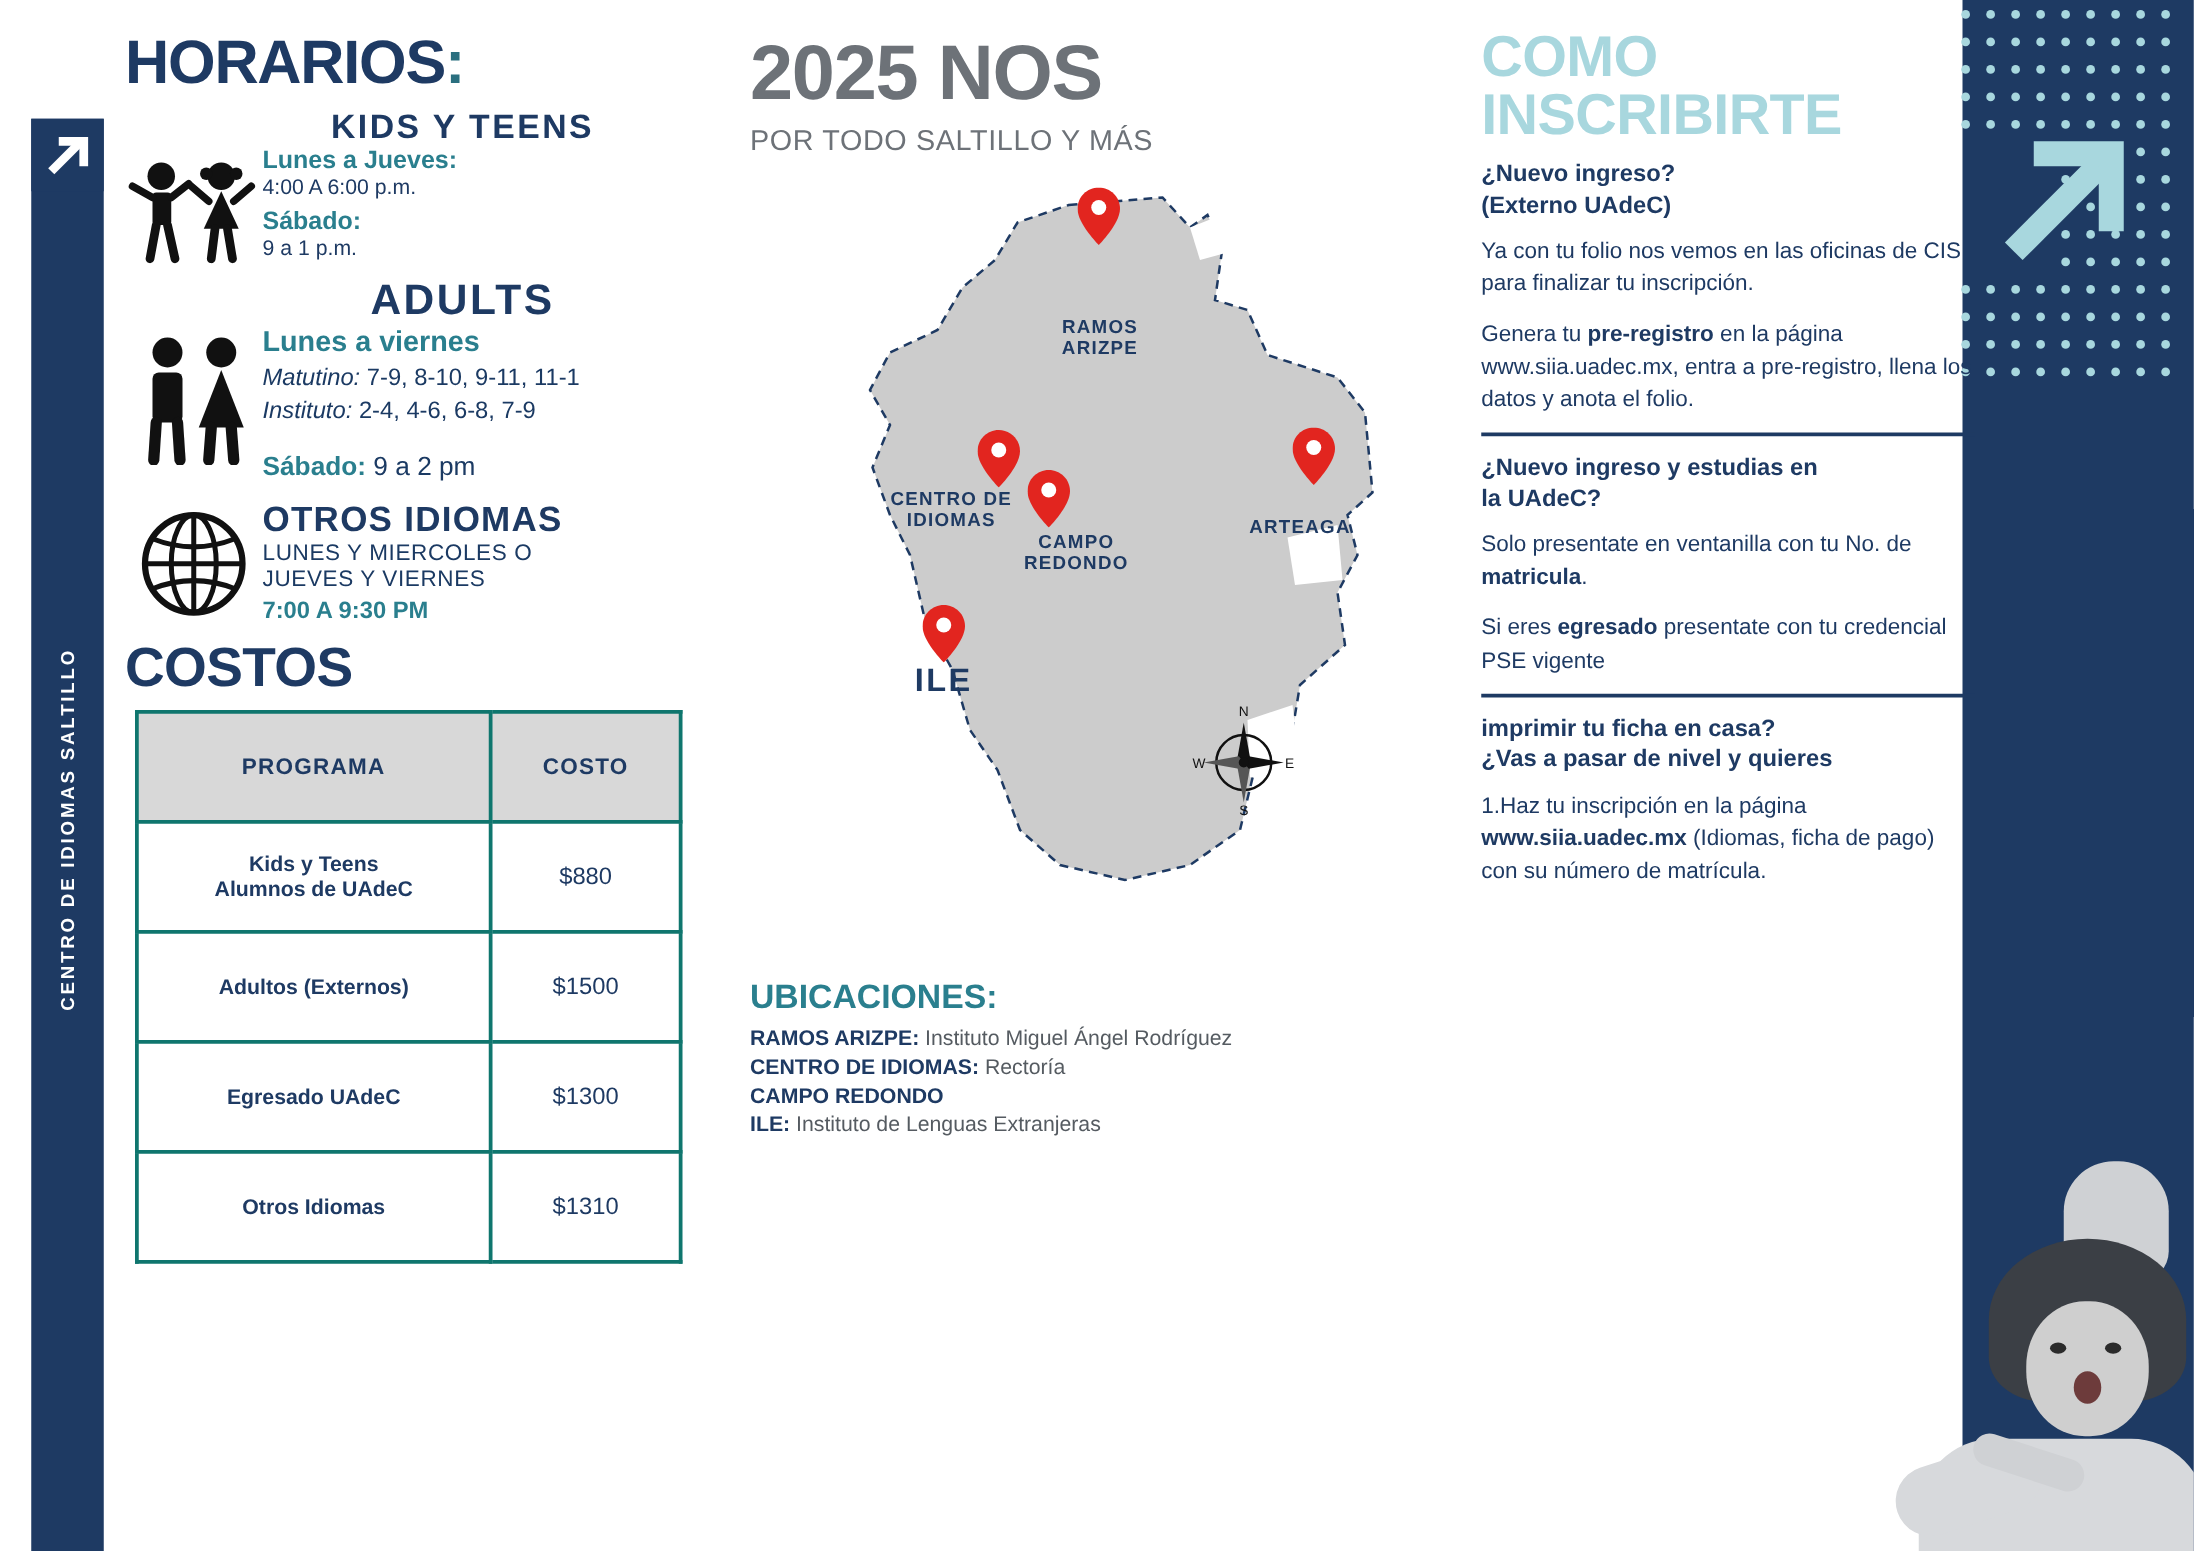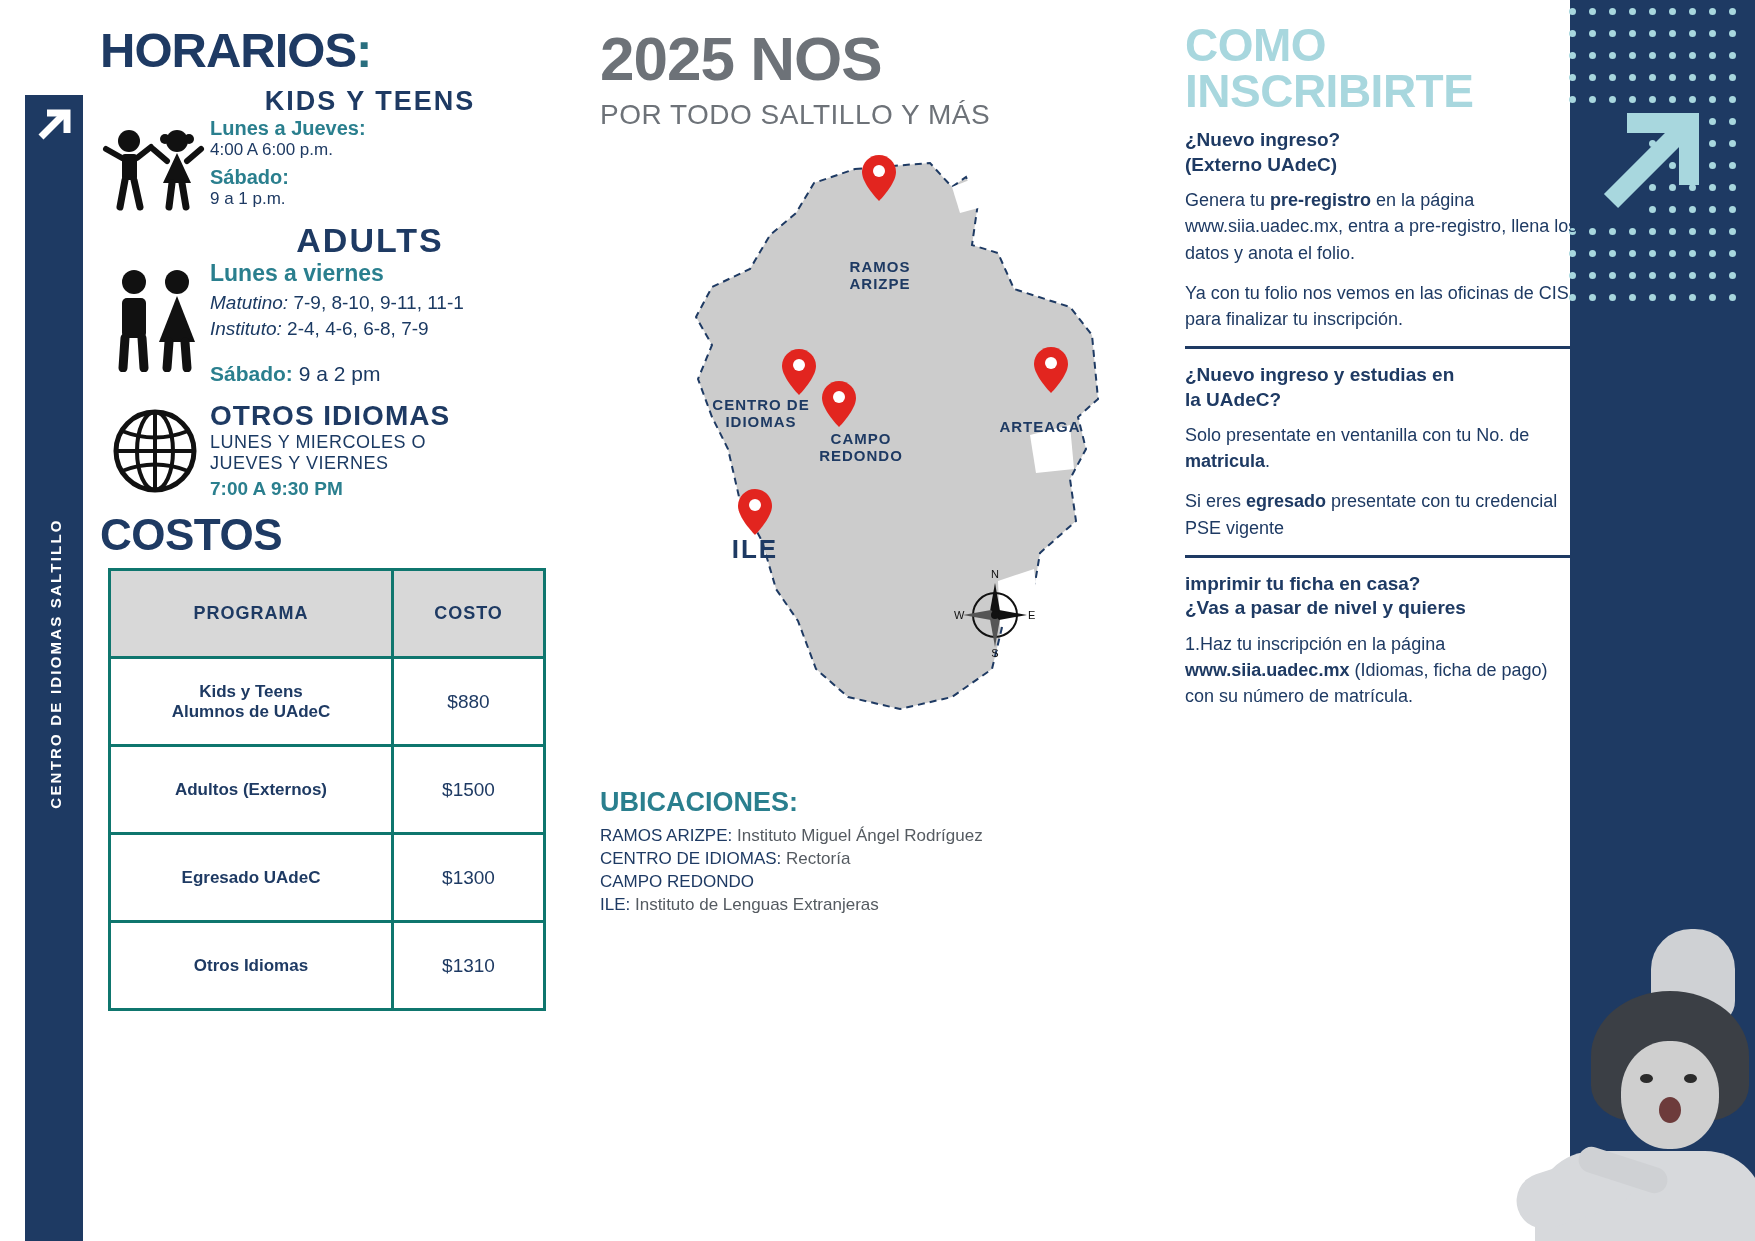--- a/index.html
+++ b/index.html
@@ -124,31 +124,31 @@
 
   
   .col2 { position:absolute; left:600px; top:30px; width:550px; }
   .t-2025 {
     font-size:62px; font-weight:bold; color:#6d7278; letter-spacing:-1px; line-height:0.95; margin:0;
   }
   .t-exp {
     font-size:54px; font-weight:bold; color:#a8d7de; letter-spacing:-1px; line-height:1; margin:4px 0 0 0;
   }
   .t-sub {
-    font-size:28px; color:#6d7278; margin:10px 0 0 0; letter-spacing:0.5px;
+    font-size:23px; color:#6d7278; margin:10px 0 0 0; letter-spacing:0.5px;
   }
   .map-wrap { position:relative; width:560px; height:640px; margin-top:18px; }
   .map-label {
     position:absolute; font-size:15px; font-weight:bold; color:#1e3a63;
     letter-spacing:1px; text-align:center; line-height:1.12;
   }
   .pin { position:absolute; width:34px; height:46px; }
   .ubic-title { font-size:27px; font-weight:bold; color:#2a7f8e; margin:4px 0 8px 0; }
   .ubic-line { font-size:17px; color:#1e3a63; margin-bottom:3px; }
-  .ubic-line b { font-weight:normal; }
+  .ubic-line b { font-weight:bold; }
   .ubic-line span { color:#555b61; }
 
   
   .col3 { position:absolute; left:1185px; top:22px; width:395px; }
   .como {
     font-size:46px; font-weight:bold; color:#a8d7de; line-height:1.0; letter-spacing:-0.5px; margin:0;
   }
   .q { font-size:19px; font-weight:bold; color:#1e3a63; line-height:1.3; margin:14px 0 10px 0; }
   .p { font-size:18px; color:#1e3a63; line-height:1.45; margin:0 0 14px 0; }
   .p b { font-weight:bold; }
@@ -501,24 +501,24 @@
 </div>
 
 <div class="col3">
   <div class="como">COMO</div>
   <div class="como">INSCRIBIRTE</div>
 
   <div class="q">
     <div>¿Nuevo ingreso?</div>
     <div>(Externo UAdeC)</div>
   </div>
+  <div class="p">Ya con tu folio nos vemos en las oficinas de CIS para finalizar tu inscripción.</div>
   <div class="p">
     <span>Genera tu </span><b>pre-registro</b><span> en la página www.siia.uadec.mx, entra a pre-registro, llena los datos y anota el folio.</span>
   </div>
-  <div class="p">Ya con tu folio nos vemos en las oficinas de CIS para finalizar tu inscripción.</div>
 
   <hr class="sep">
 
   <div class="q">
     <div>¿Nuevo ingreso y estudias en</div>
     <div>la UAdeC?</div>
   </div>
   <div class="p">
     <span>Solo presentate en ventanilla con tu No. de </span><b>matricula</b><span>.</span>
   </div>

